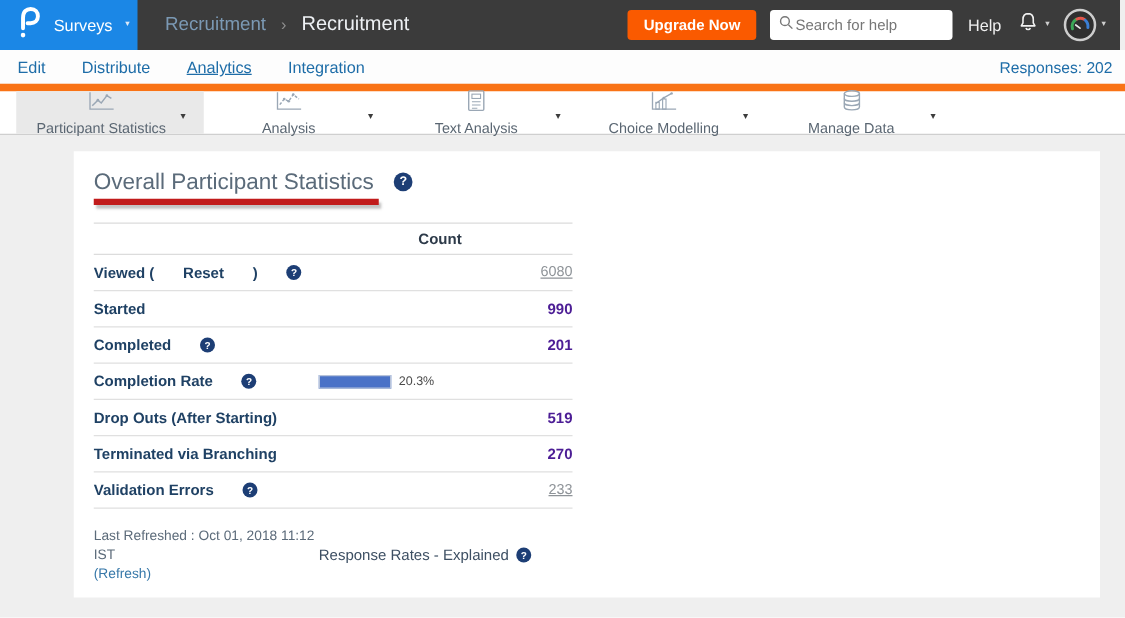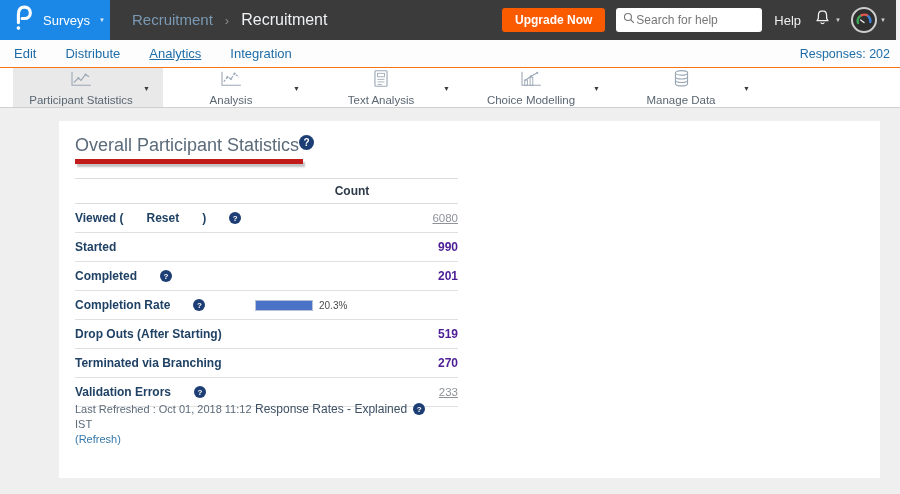--- a/index.html
+++ b/index.html
@@ -27,49 +27,49 @@
   .avatar-wrap { margin-left:10px; }
   .avatar { width:26px; height:26px; border-radius:50%; border:2px solid #cdcdcd; background:#2f2f2f; display:flex; align-items:center; justify-content:center; }
 
   
   .navrow { position:absolute; top:40px; left:0; width:900px; height:27px; background:#fdfdfd; display:flex; align-items:center; padding:0 10px 0 14px; }
   .nav-item { color:#1e6da8; font-size:13px; text-decoration:none; margin-right:29px; cursor:pointer; }
   .nav-item.active { text-decoration:underline; }
   .responses { margin-left:auto; color:#1e6da8; font-size:12.5px; }
 
   
-  .toolbar { position:absolute; top:67px; left:0; width:900px; height:41px; background:#ffffff; border-top:1px solid #f97316; border-bottom:1px solid #cfcfcf; display:flex; padding-left:13px; }
+  .toolbar { position:absolute; top:67px; left:0; width:900px; height:41px; background:#ffffff; border-top:6px solid #f97316; border-bottom:1px solid #cfcfcf; display:flex; padding-left:13px; }
   .tab { position:relative; width:150px; height:100%; display:flex; flex-direction:column; align-items:center; justify-content:center; gap:2px; cursor:pointer; }
   .tab.selected { background:#e9e9e9; }
   .tab .tab-label { font-size:11.5px; color:#5a6672; padding-right:14px; }
   .tab .tab-caret { position:absolute; right:13px; top:17px; color:#3c3c3c; font-size:7px; }
   .tab svg { margin-right:14px; }
 
   
   .panel { position:absolute; left:59px; top:121px; width:821px; height:357px; background:#ffffff; }
-  .page-title-row { display:flex; align-items:flex-start; gap:0; padding:14px 0 0 16px; }
+  .page-title-row { display:flex; align-items:center; gap:16px; padding:14px 0 0 16px; }
   .page-title { font-size:18px; color:#5b6b7a; }
   .help-big { width:15px; height:15px; border-radius:50%; background:#1d3e75; color:#fff; font-size:10px; font-weight:bold; display:inline-flex; align-items:center; justify-content:center; cursor:pointer; flex-shrink:0; }
   .red-line { position:absolute; left:16px; top:38px; width:228px; height:5px; background:#c11b1b; box-shadow:2px 3px 2px rgba(120,120,120,0.45); }
 
   .stats-table { position:absolute; left:16px; top:57px; width:383px; }
   .thead { display:flex; border-top:1px solid #dcdcdc; border-bottom:1px solid #dcdcdc; height:26px; align-items:center; }
   .thead .count-col { width:212px; margin-left:auto; text-align:center; font-size:12px; font-weight:bold; color:#2d3a49; }
   .trow { display:flex; align-items:center; height:29px; border-bottom:1px solid #e0e0e0; }
   .tlabel { font-size:12px; font-weight:bold; color:#1f4164; display:flex; align-items:center; gap:23px; white-space:nowrap;text-align:center; }
   .tvalue { width:212px; margin-left:auto; text-align:right; font-size:12px; display:flex; align-items:center; justify-content:flex-end; }
   .tvalue.has-bar { justify-content:flex-start; }
   .val-emph { color:#4c1d95; font-weight:bold; }
   .val-muted { color:#8e9398; font-weight:normal; font-size:11.5px;text-decoration:underline; }
   .help-sm { width:12px; height:12px; border-radius:50%; background:#1d3e75; color:#fff; font-size:8px; font-weight:bold; display:inline-flex; align-items:center; justify-content:center; cursor:pointer; flex-shrink:0; }
   .rate-bar { height:11px; background:#4a72c7; border:1px solid #b7c3da; margin-left:9px; }
   .rate-label { font-size:10px; color:#4b4b4b; margin-left:6px; }
   .reset-link { cursor:pointer; }
 
-  .table-footer { position:absolute; left:16px; top:281px; display:flex; align-items:flex-start; }
+  .table-footer { position:absolute; left:16px; top:301px; display:flex; align-items:center; }
   .refreshed-col { width:180px; font-size:11px; color:#5c6b7a; line-height:1.35; }
   .refresh-link { color:#3778a9; cursor:pointer; }
   .explained-col { display:flex; align-items:center; gap:6px; font-size:12px; color:#3d4f63; }
   .explained-link { cursor:pointer; }
 </style>
 </head>
 <body>
 
 <div class="topbar">
   <div class="logo-block">

